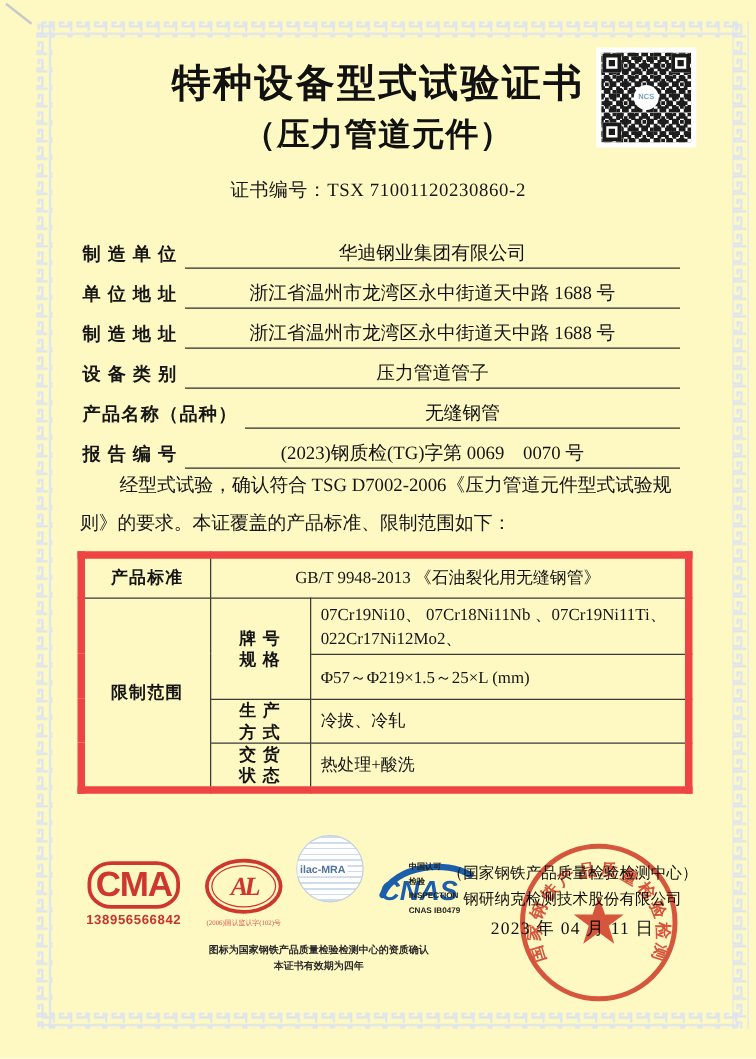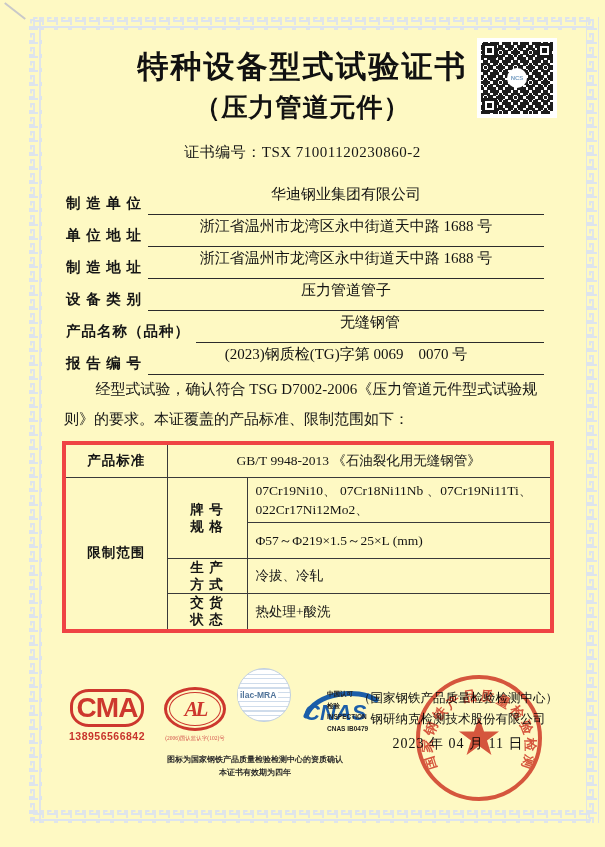--- a/index.html
+++ b/index.html
@@ -31,30 +31,30 @@
   .qr .f1 { left:1px; top:1px; } .qr .f2 { right:1px; top:1px; } .qr .f3 { left:1px; bottom:1px; }
   .qr-center { position:absolute; left:26px; top:26px; width:20px; height:20px; border-radius:50%;
                background:#fff; font-family:"Liberation Sans",sans-serif; font-size:6px; font-weight:700;
                color:#7aa0c4; display:flex; align-items:center; justify-content:center; }
 
   
   .fields { position:absolute; left:66px; top:183px; width:478px; }
   .frow { display:flex; align-items:flex-end; height:32px; }
   .flabel { font-size:14.5px; font-weight:600; white-space:pre; letter-spacing:1px; padding-bottom:2px; color:#161616; }
   .fvalue { flex:1; border-bottom:1px solid #2c2c2c; text-align:center; font-size:15px;
-            padding-bottom:10px; margin-left:6px; color:#121212; white-space:nowrap; }
+            padding-bottom:2px; margin-left:6px; color:#121212; white-space:nowrap; }
 
   .statement { position:absolute; left:64px; top:374px; width:484px; font-size:15px;
                line-height:30px; text-indent:2.1em; color:#141414; }
 
   
   table.spec { position:absolute; left:62px; top:441px; width:492px; border-collapse:collapse;
                table-layout:fixed; font-size:13.5px; color:#141414; }
   table.spec td { border:1px solid #3a3a3a; vertical-align:middle; }
-  table.spec { border:4px solid #ef4444;padding-left:22px; }
+  table.spec { border:6px solid #ef4444;padding-left:22px; }
   td.cen { text-align:center; }
   td.hd { text-align:center; letter-spacing:1px; font-weight:600; }
   td.sub { text-align:center; white-space:pre-line; line-height:17px; font-weight:600; letter-spacing:1px; }
   td.lft { text-align:left; padding:3px 8px; white-space:pre-line; line-height:19px; }
 
   
   .cma { position:absolute; left:62px; top:689px; width:90px; text-align:center; }
   .cma-oval { width:74px; height:38px; margin:0 auto; border:3.5px solid #cd372e; border-radius:19px/17px;
               display:flex; align-items:center; justify-content:center;
               font-family:"Liberation Sans",sans-serif; font-weight:800; font-size:28px; color:#cd372e; letter-spacing:-1px; }

